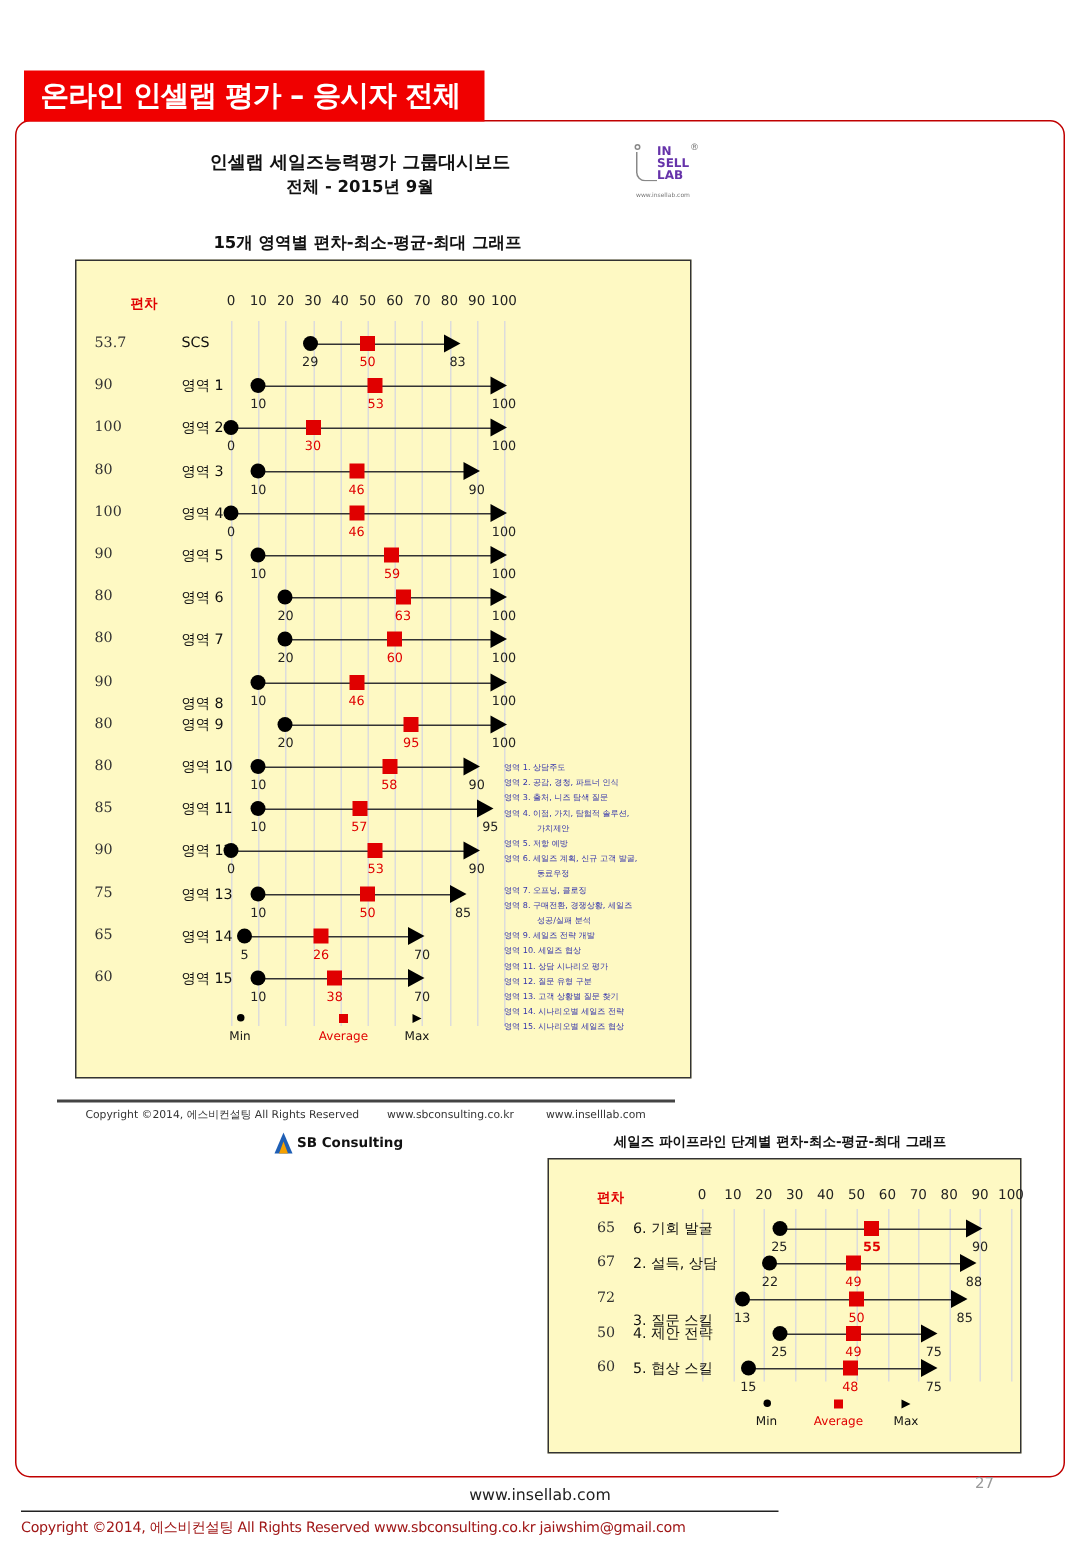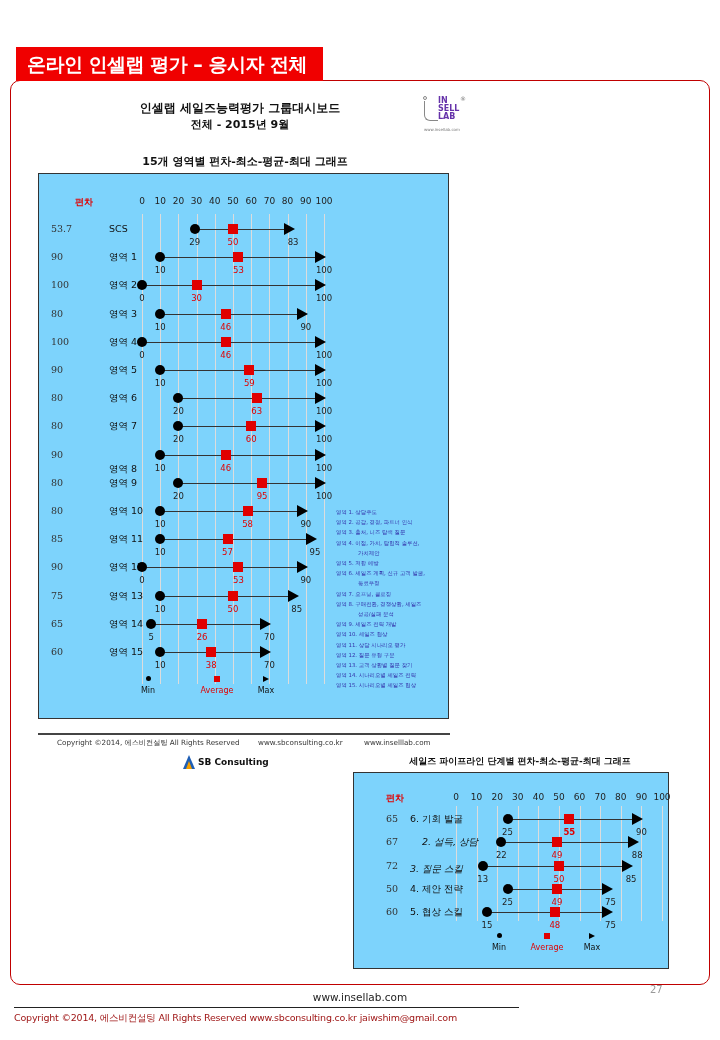--- a/index.html
+++ b/index.html
@@ -24,21 +24,21 @@
   .logo .l-in { position: absolute; left: 18px; top: 2px; color: #6633aa; font-size: 8px; font-weight: bold; line-height: 8px; }
   .logo .l-hook { position: absolute; left: 4px; top: 6px; width: 14px; height: 20px;
     border-left: 1.5px solid #888; border-bottom: 1.5px solid #888; border-radius: 0 0 0 6px; }
   .logo .l-dot { position: absolute; left: 3px; top: 1px; width: 4px; height: 4px; border: 1px solid #888; border-radius: 50%; }
   .logo .l-url { position: absolute; left: 4px; top: 32px; font-size: 4px; color: #777; }
   .logo .l-reg { position: absolute; left: 40px; top: 0px; font-size: 6px; color: #777; }
 
   .chart1-title { position: absolute; left: 130px; top: 154px; width: 230px; text-align: center;
     font-size: 11px; font-weight: bold; }
 
-  .chart-box { position: absolute; border: 1.5px solid #333; background: #7dd3fc; }
+  .chart-box { position: absolute; border: 1.5px solid #333; background: #fef9c3; margin-left: 12px; }
   .chart1 { left: 38px; top: 173px; width: 411px; height: 546px; }
   .chart2 { left: 353px; top: 772px; width: 316px; height: 197px; }
   .gridline { position: absolute; width: 1px; background: #dcdcdc; }
   .tick-label { position: absolute; font-size: 9px; color: #222; transform: translateX(-50%); white-space: nowrap; }
   .dev-header { position: absolute; font-size: 9px; font-weight: bold; color: #e00000; }
   .dev-val { position: absolute; font-size: 9.5px; color: #333; font-family: "DejaVu Serif", serif; }
   .cat-label { position: absolute; font-size: 9.5px; color: #111; white-space: nowrap; }
   .line { position: absolute; height: 1px; background: #333; }
   .dot { position: absolute; width: 10px; height: 10px; border-radius: 50%; background: #000; transform: translate(-50%,-50%); }
   .sq { position: absolute; width: 10px; height: 10px; background: #e00000; transform: translate(-50%,-50%); }
@@ -315,30 +315,30 @@
     <div class="dev-val" style="left: 32px; top: 40px;">65</div>
     <div class="cat-label" style="left: 56px; top: 40px;">6. 기회 발굴</div>
     <div class="line" style="left: 153.5px; top: 46px; width: 133.9px;"></div>
     <div class="dot" style="left: 153.5px; top: 46px;"></div>
     <div class="arrow" style="left: 289.4px; top: 46px;"></div>
     <div class="sq" style="left: 215.3px; top: 46px;"></div>
     <div class="num" style="left: 153.5px; top: 54px;">25</div>
     <div class="num red" style="left: 215.3px; top: 54px; font-weight: bold;">55</div>
     <div class="num" style="left: 287.4px; top: 54px;">90</div>
     <div class="dev-val" style="left: 32px; top: 63.3px;">67</div>
-    <div class="cat-label" style="left: 68px; top: 63.3px; font-style: italic;">2. 설득, 상담</div>
+    <div class="cat-label" style="left: 56px; top: 63.3px;">2. 설득, 상담</div>
     <div class="line" style="left: 147.32px; top: 69.3px; width: 135.96px;"></div>
     <div class="dot" style="left: 147.32px; top: 69.3px;"></div>
     <div class="arrow" style="left: 285.28px; top: 69.3px;"></div>
     <div class="sq" style="left: 202.94px; top: 69.3px;"></div>
     <div class="num" style="left: 147.32px; top: 77.3px;">22</div>
     <div class="num red" style="left: 202.94px; top: 77.3px;">49</div>
     <div class="num" style="left: 283.28px; top: 77.3px;">88</div>
     <div class="dev-val" style="left: 32px; top: 86.6px;">72</div>
-    <div class="cat-label" style="left: 56px; top: 90px; font-style: italic;">3. 질문 스킬</div>
+    <div class="cat-label" style="left: 56px; top: 101px;">3. 질문 스킬</div>
     <div class="line" style="left: 128.78px; top: 92.6px; width: 148.32px;"></div>
     <div class="dot" style="left: 128.78px; top: 92.6px;"></div>
     <div class="arrow" style="left: 279.1px; top: 92.6px;"></div>
     <div class="sq" style="left: 205px; top: 92.6px;"></div>
     <div class="num" style="left: 128.78px; top: 100.6px;">13</div>
     <div class="num red" style="left: 205px; top: 100.6px;">50</div>
     <div class="num" style="left: 277.1px; top: 100.6px;">85</div>
     <div class="dev-val" style="left: 32px; top: 109.9px;">50</div>
     <div class="cat-label" style="left: 56px; top: 109.9px;">4. 제안 전략</div>
     <div class="line" style="left: 153.5px; top: 115.9px; width: 103px;"></div>

